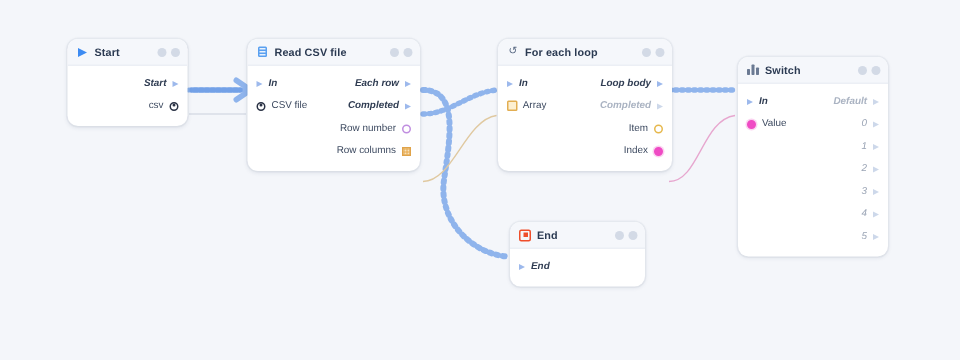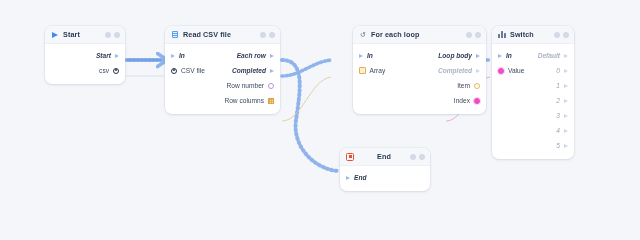--- a/index.html
+++ b/index.html
@@ -331,21 +331,21 @@
       <div class="row">
         <span class="left"></span>
         <span class="right">
           <span class="port-label">csv</span>
           <span class="dot obj"></span>
         </span>
       </div>
     </div>
   </div>
 
-  <div class="node" style="left:332px;top:26px;width:133px;margin-left:21px;">
+  <div class="node" style="left:332px;top:26px;width:116px;">
     <div class="node-header">
       <span class="hdr-icon">
           <span class="hdr-loop">↺</span>
         </span>
       <span class="node-title">For each loop</span>
       <span class="hdr-actions">
         <span class="hdr-btn"></span>
         <span class="hdr-btn"></span>
       </span>
     </div>
@@ -380,21 +380,21 @@
       <div class="row">
         <span class="left"></span>
         <span class="right">
           <span class="port-label">Index</span>
           <span class="dot magenta"></span>
         </span>
       </div>
     </div>
   </div>
 
-  <div class="node" style="left:492px;top:26px;width:82px;">
+  <div class="node" style="left:492px;top:38px;width:100px;">
     <div class="node-header">
       <span class="hdr-icon">
         <span class="hdr-switch">
             <i style="height:4px"></i>
             <i style="height:7px"></i>
             <i style="height:5px"></i>
           </span>
       </span>
       <span class="node-title">Switch</span>
       <span class="hdr-actions">
@@ -454,21 +454,21 @@
       <div class="row">
         <span class="left"></span>
         <span class="right">
           <span class="port-label num">5</span>
           <span class="exec-port dim"></span>
         </span>
       </div>
     </div>
   </div>
 
-  <div class="node" style="left:340px;top:148px;width:90px;text-align:center;">
+  <div class="node" style="left:340px;top:148px;width:90px;">
     <div class="node-header">
       <span class="hdr-icon">
           <span class="hdr-stop"></span>
         </span>
       <span class="node-title">End</span>
       <span class="hdr-actions">
         <span class="hdr-btn"></span>
         <span class="hdr-btn"></span>
       </span>
     </div>

